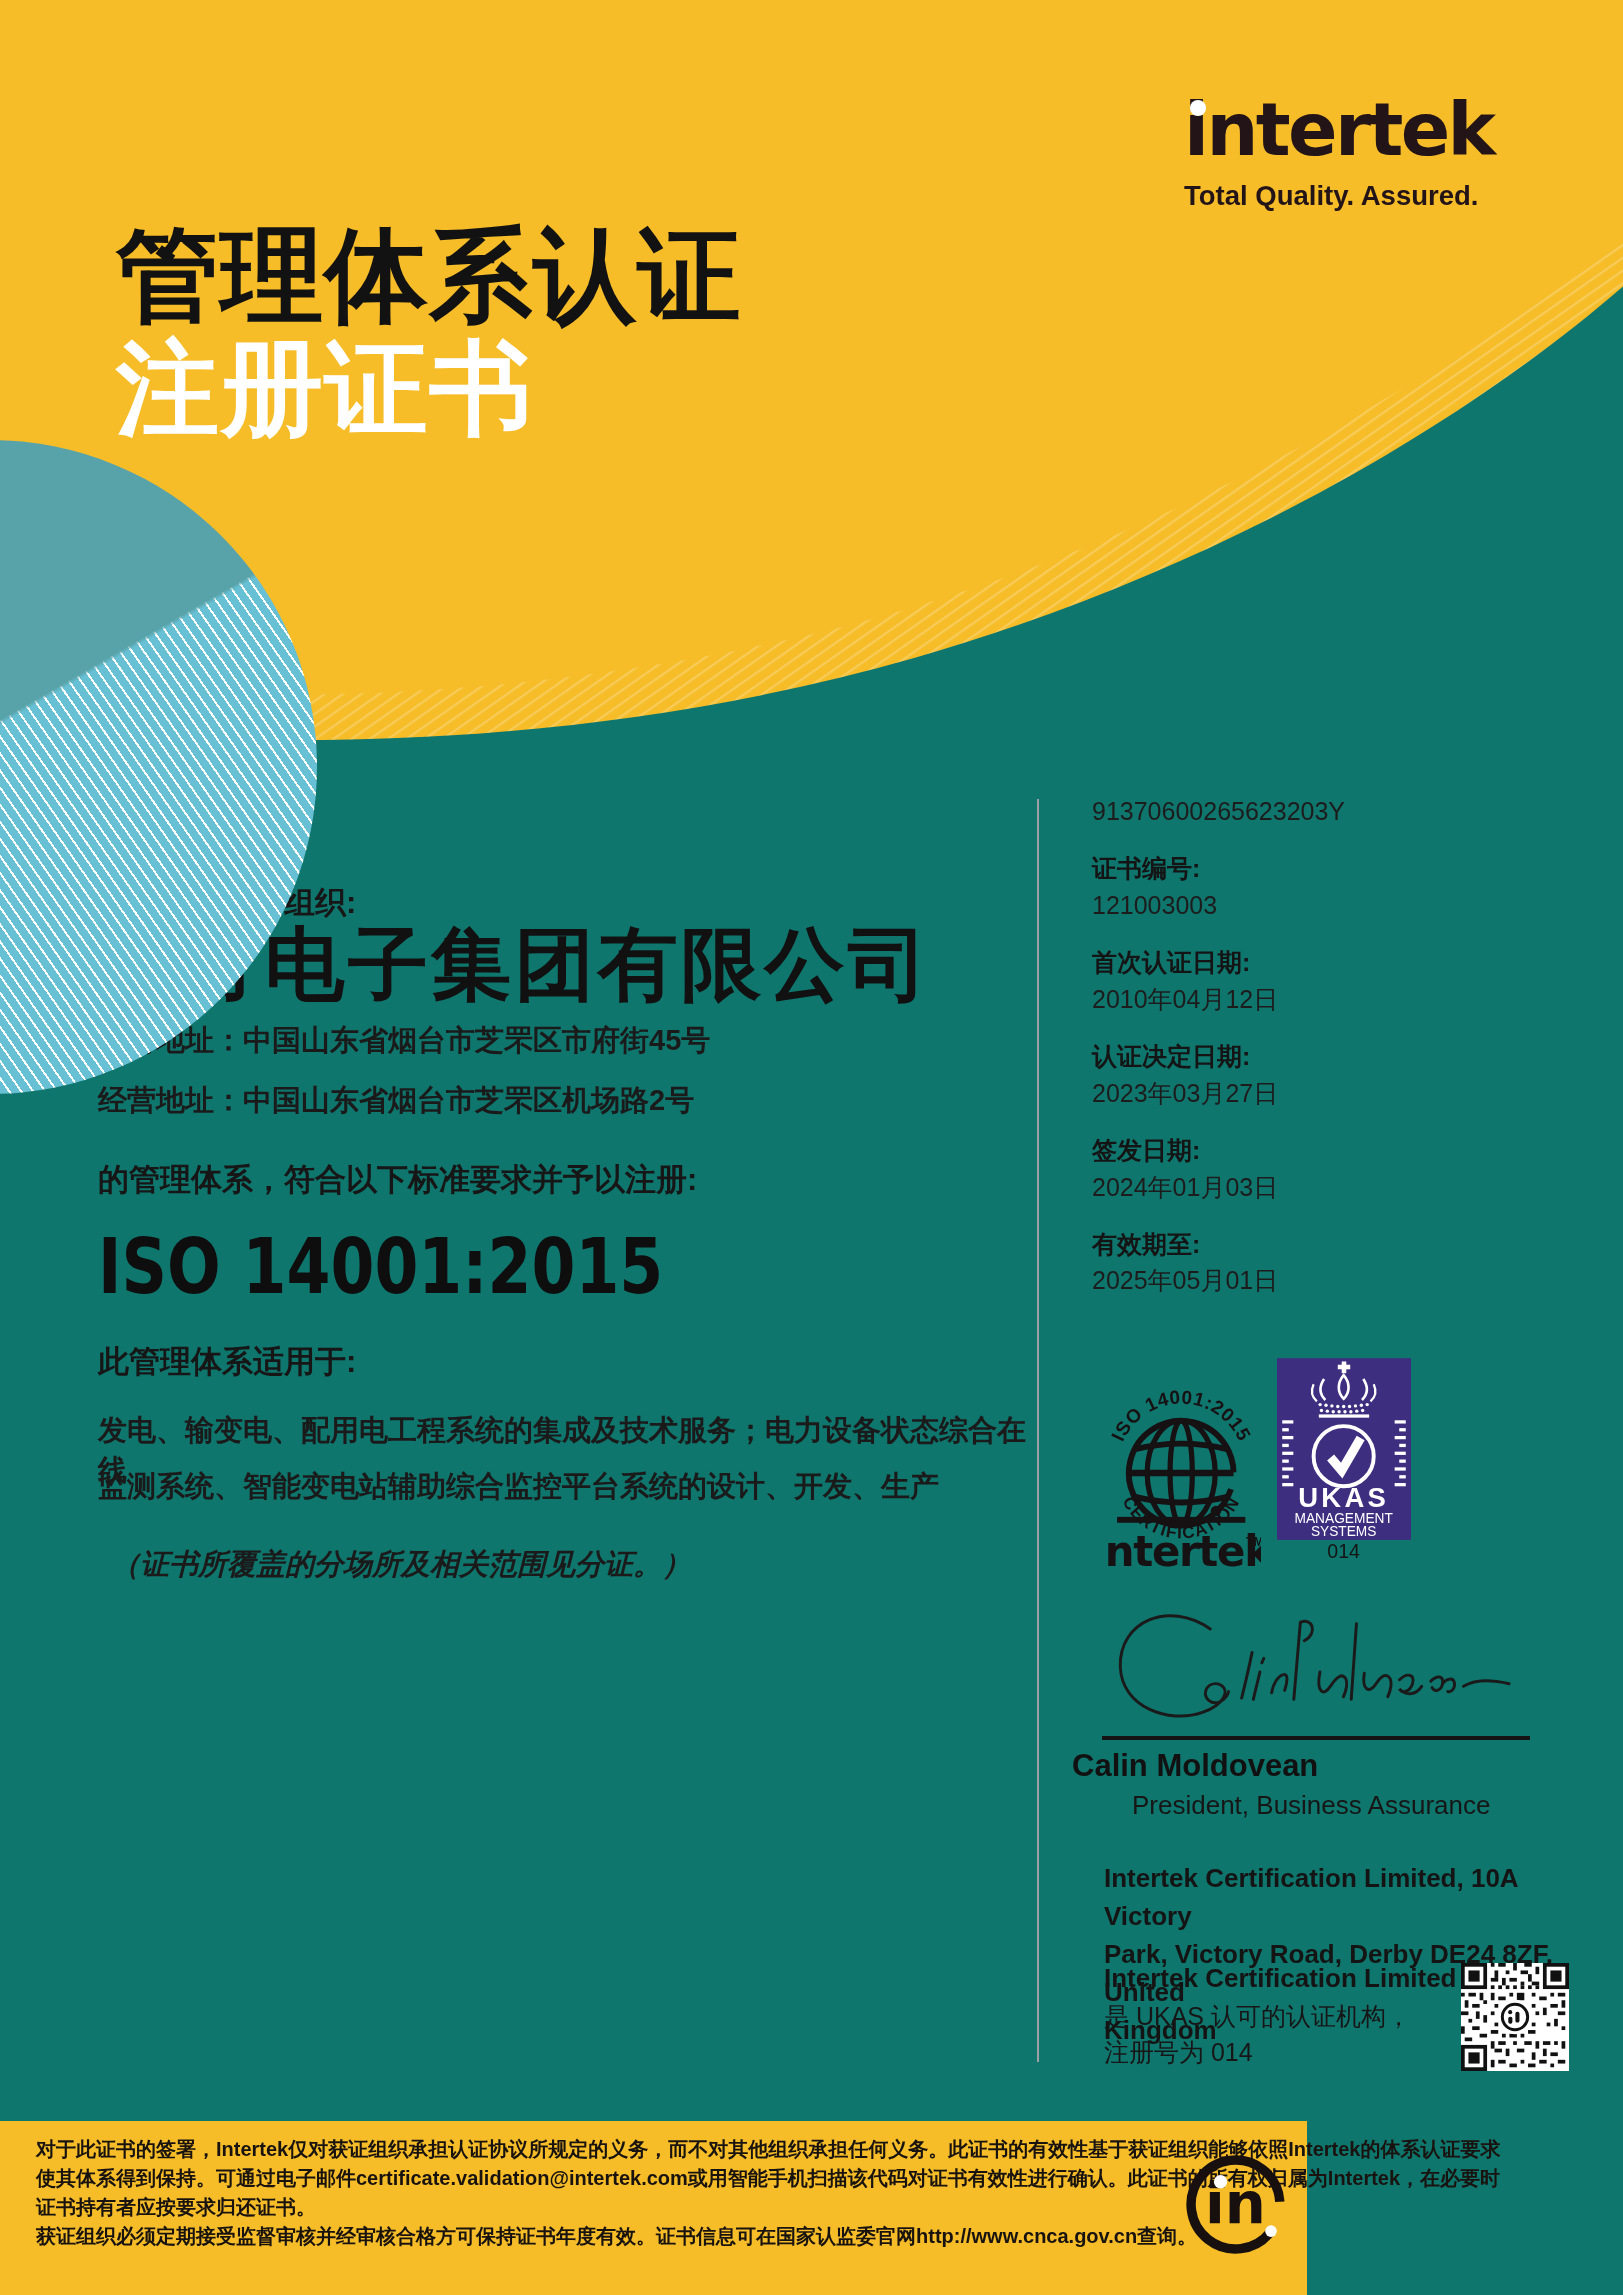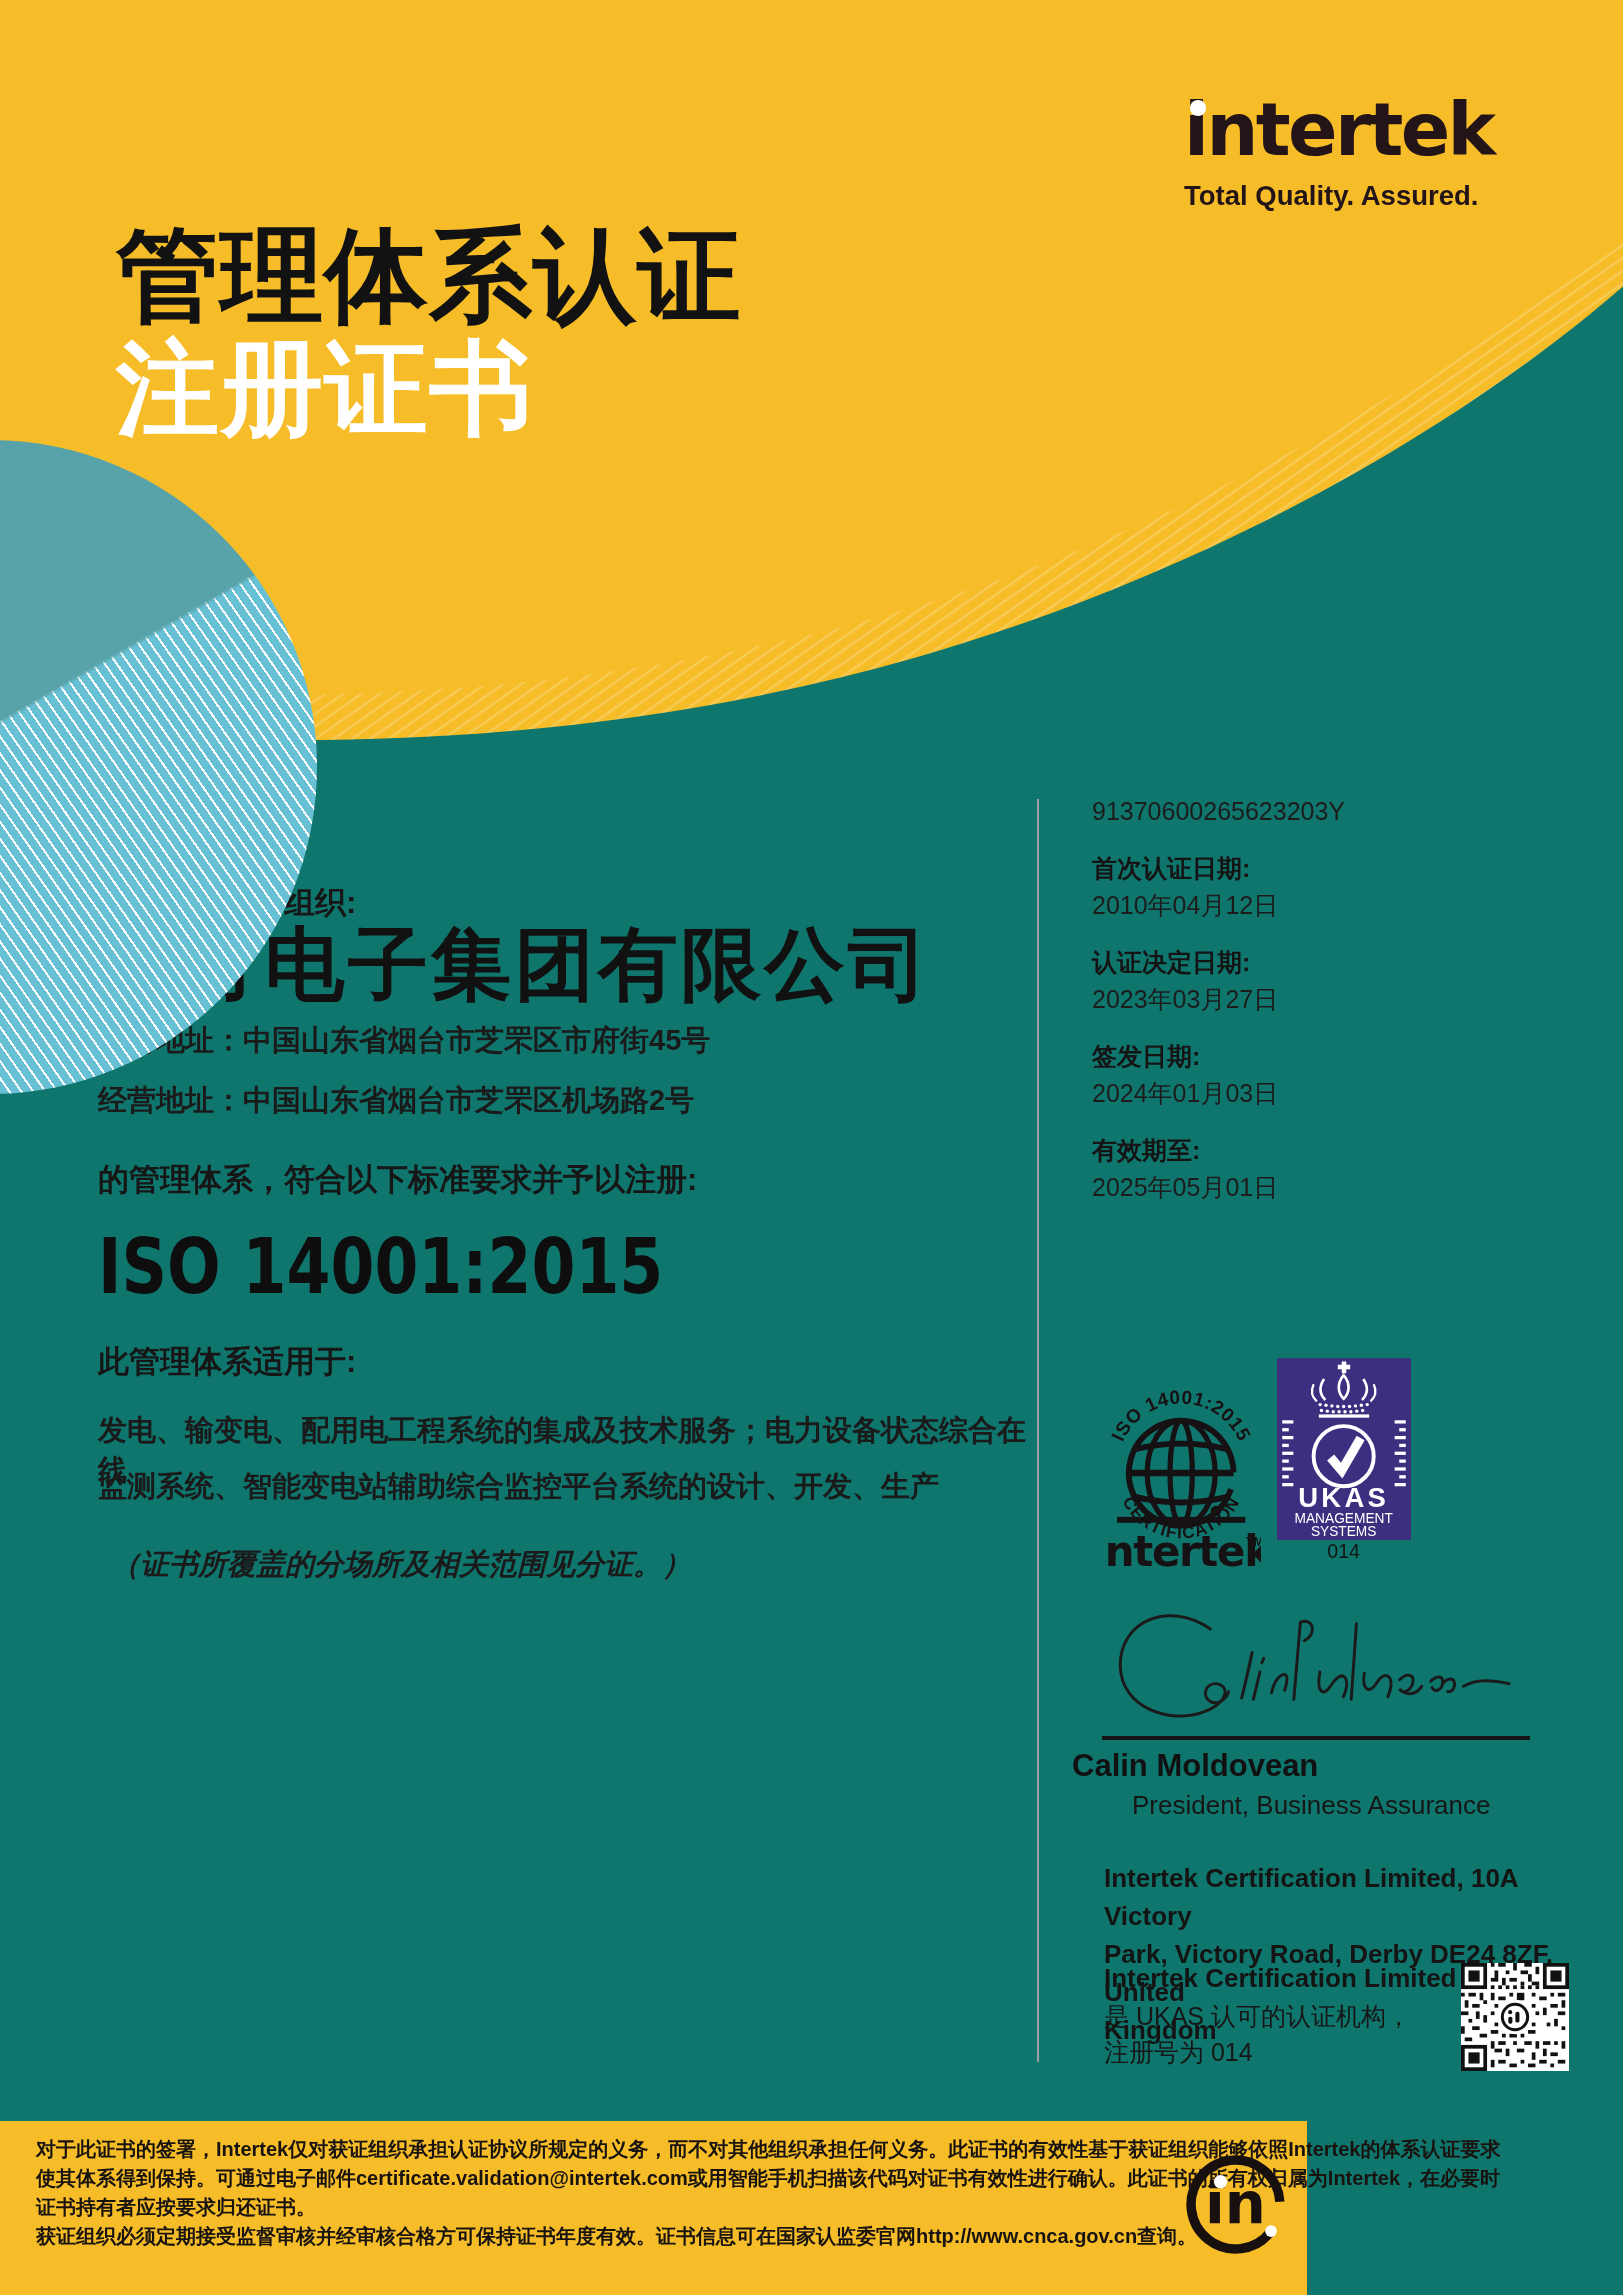--- a/index.html
+++ b/index.html
@@ -107,20 +107,24 @@
   <div class="applies">此管理体系适用于:</div>
   <div class="scope l1">发电、输变电、配用电工程系统的集成及技术服务；电力设备状态综合在线</div>
   <div class="scope l2">监测系统、智能变电站辅助综合监控平台系统的设计、开发、生产</div>
   <div class="note">（证书所覆盖的分场所及相关范围见分证。）</div>
 
   <div class="vdivider"></div>
 
   <div class="details">
     <div class="field">
       <div class="val">91370600265623203Y</div>
+    </div>
+    <div class="field">
+      <div class="lbl">证书编号:</div>
+      <div class="val">121003003</div>
     </div>
     <div class="field">
       <div class="lbl">首次认证日期:</div>
       <div class="val">2010年04月12日</div>
     </div>
     <div class="field">
       <div class="lbl">认证决定日期:</div>
       <div class="val">2023年03月27日</div>
     </div>
     <div class="field">

